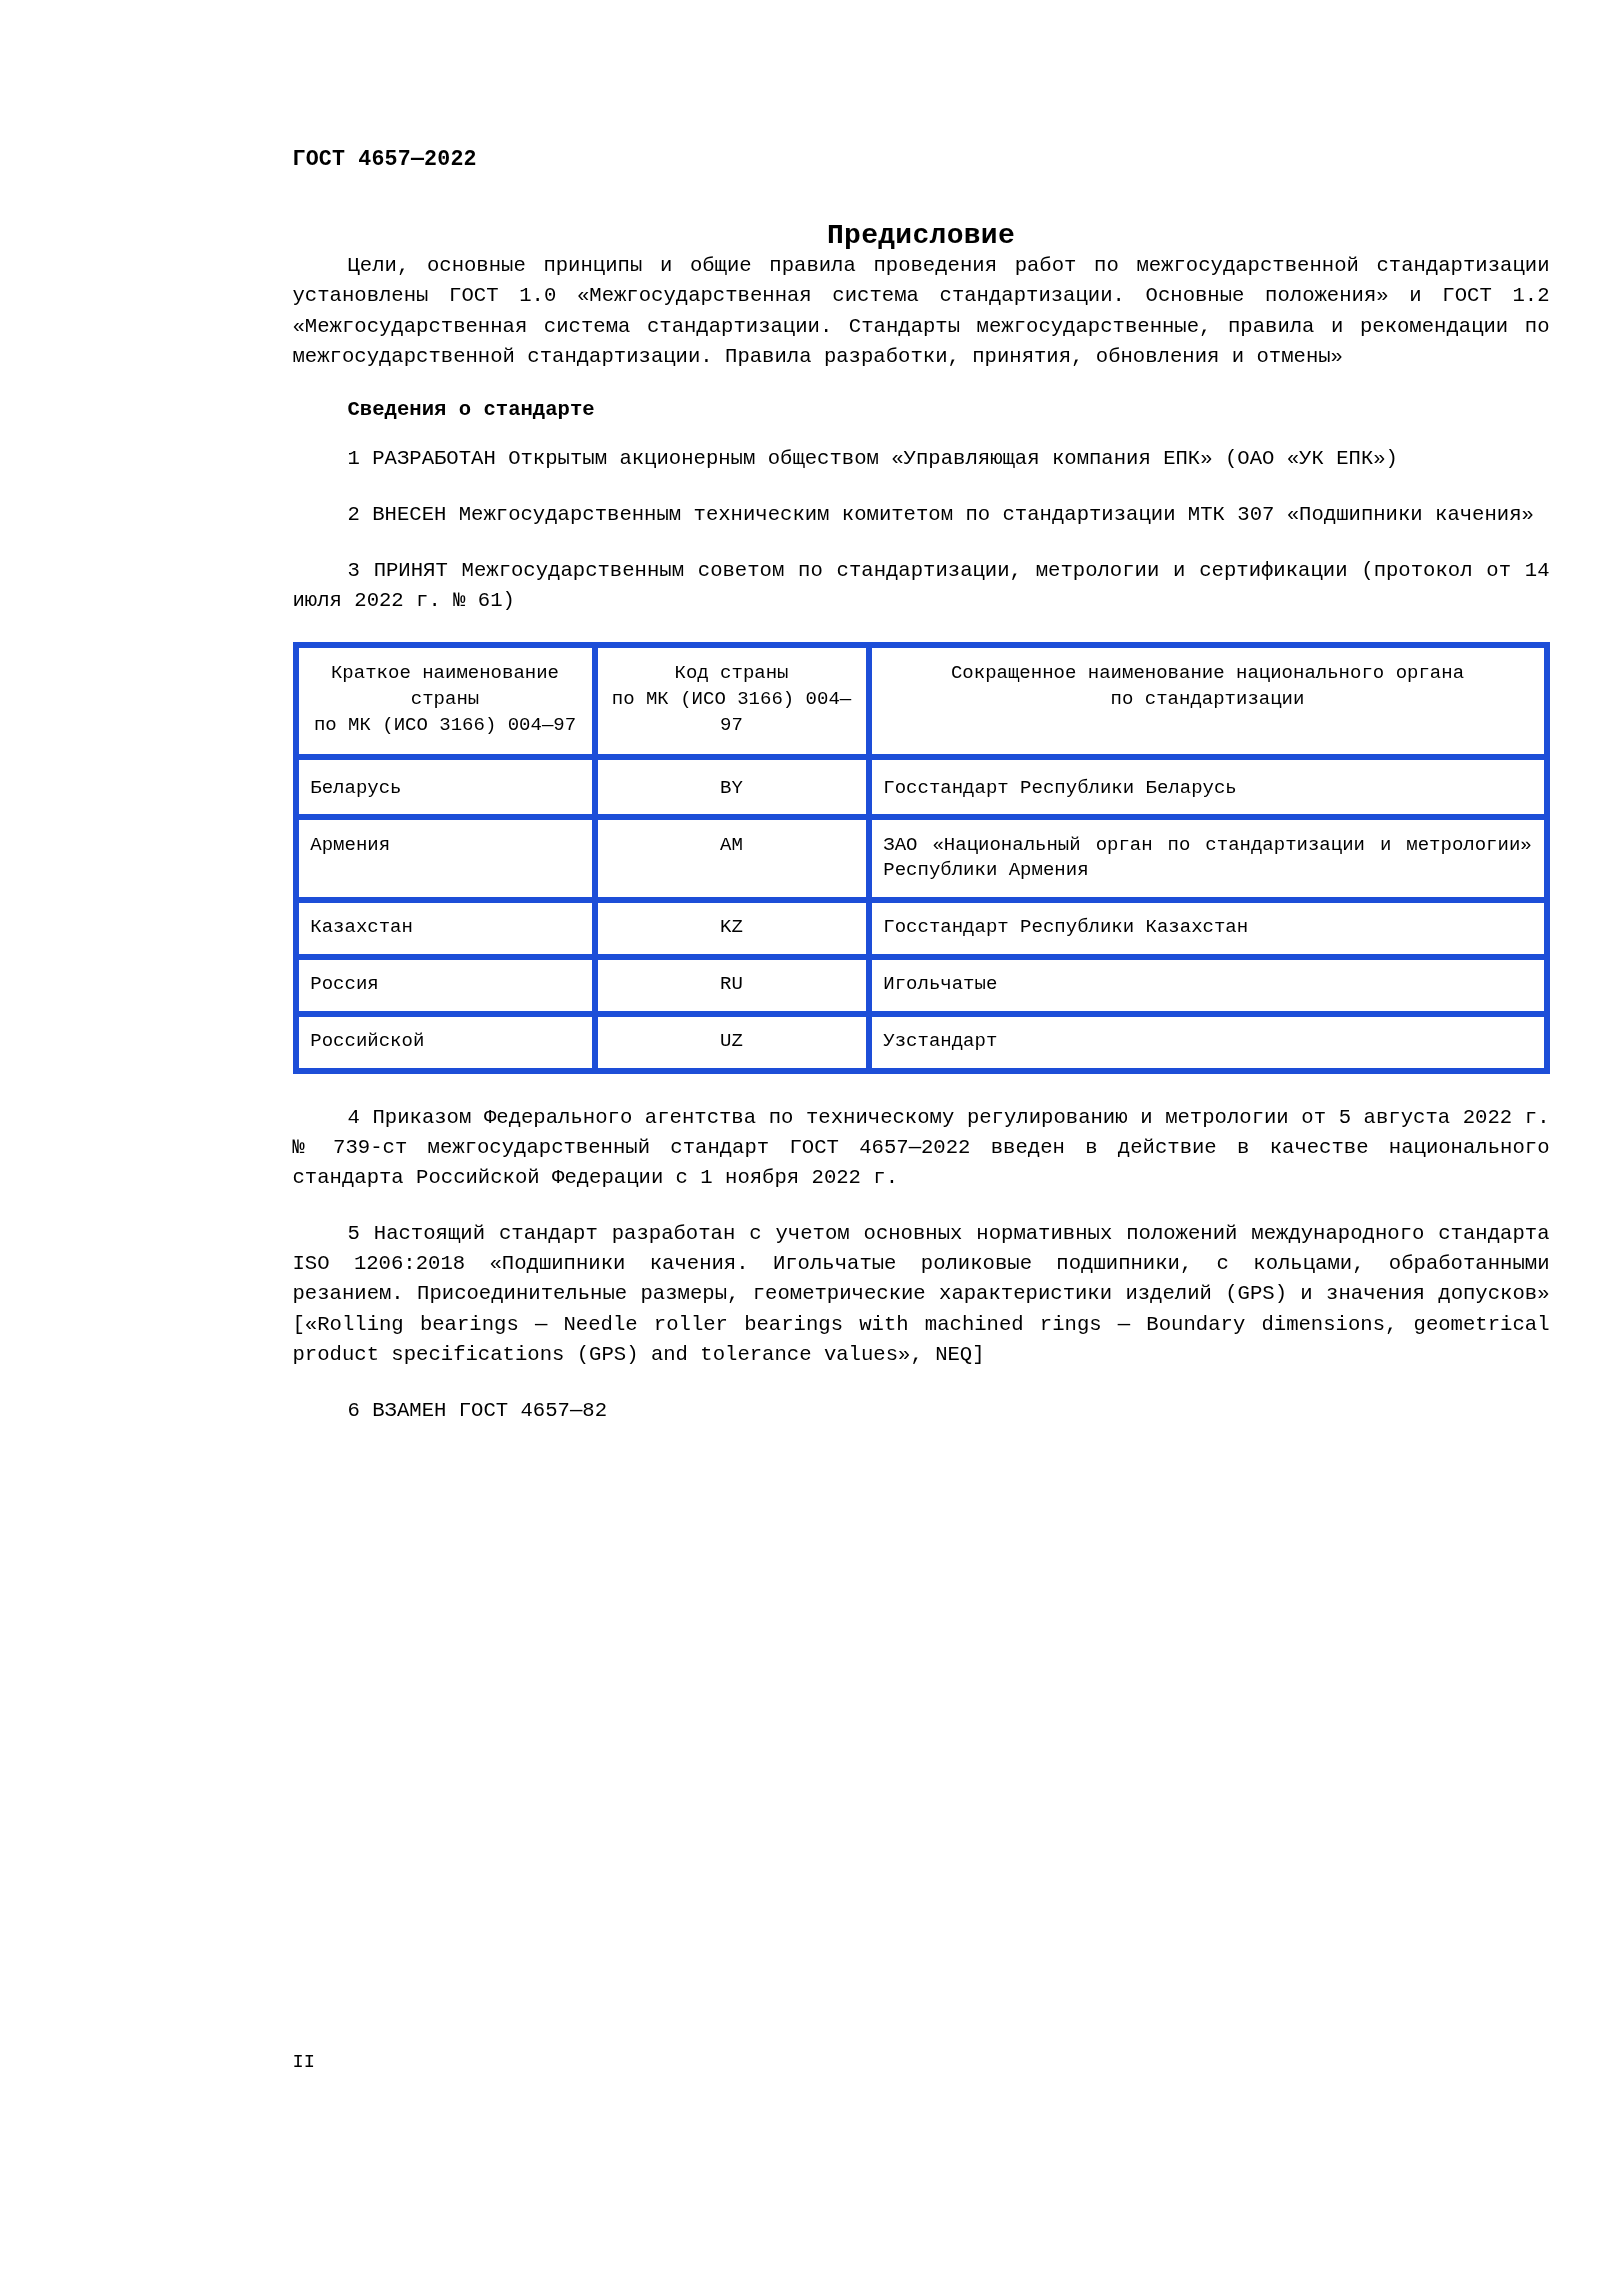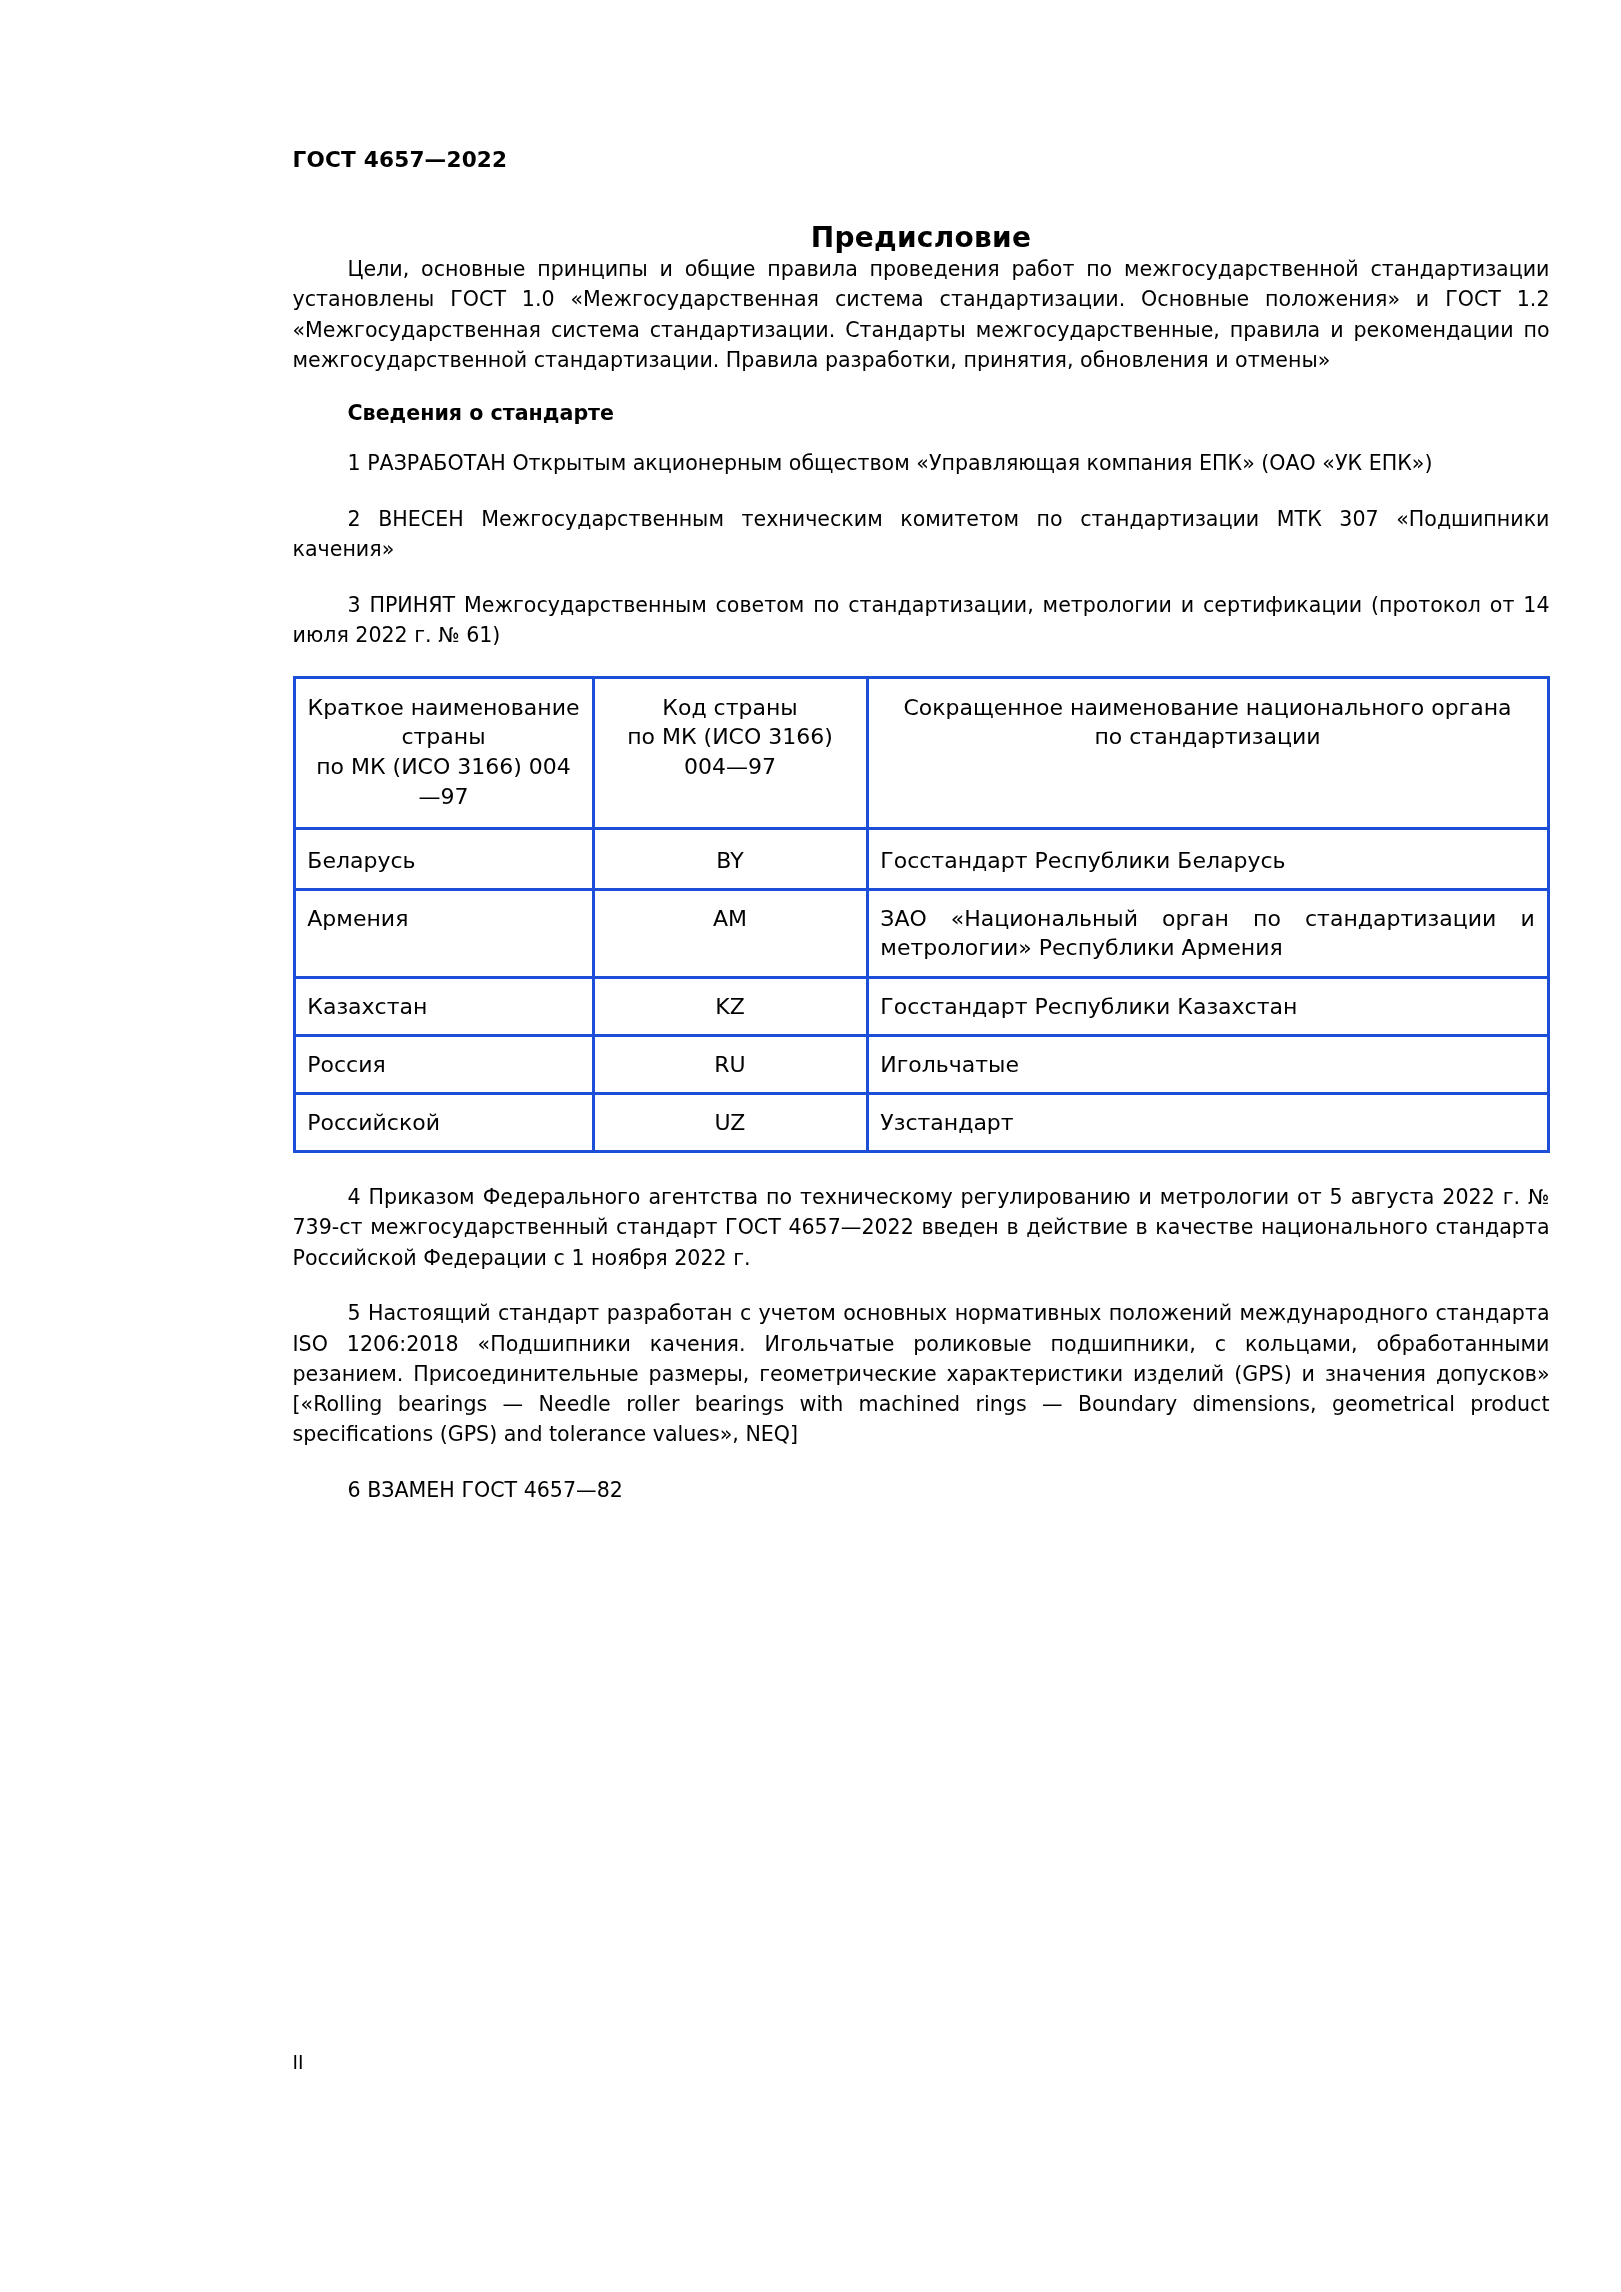--- a/index.html
+++ b/index.html
@@ -11,20 +11,21 @@
     font-family: "DejaVu Sans", sans-serif;
     color: #000000;
   }
   .page {
     position: relative;
     width: 1404px;
     height: 2293px;
     margin: 0 auto;
     background: #ffffff;
     box-sizing: border-box;
+    font-family: Liberation Mono, monospace;
   }
   .content {
     position: absolute;
     left: 184px;
     top: 147px;
     width: 1257px;
   }
   .header-num {
     font-size: 21.6px;
     font-weight: bold;
@@ -51,23 +52,23 @@
     margin: 0 0 23.5px 0;
     text-indent: 55px;
   }
   table.countries {
     border-collapse: collapse;
     width: 100%;
     margin: 9.8px 0 29px 0;
     table-layout: fixed;
   }
   table.countries td, table.countries th {
-    border: 3px solid #1d4ed8;
+    border: 6px solid #1d4ed8;
     padding: 9.8px 11.8px;
-    font-size: 22px;
+    font-size: 19px;
     line-height: 1.35;
     vertical-align: top;
     font-weight: normal;
   }
   table.countries thead td {
     text-align: center;
     padding: 13.7px 9.8px 15.7px 9.8px;
   }
   table.countries .col1 { width: 299px; }
   table.countries .col2 { width: 274px; }

